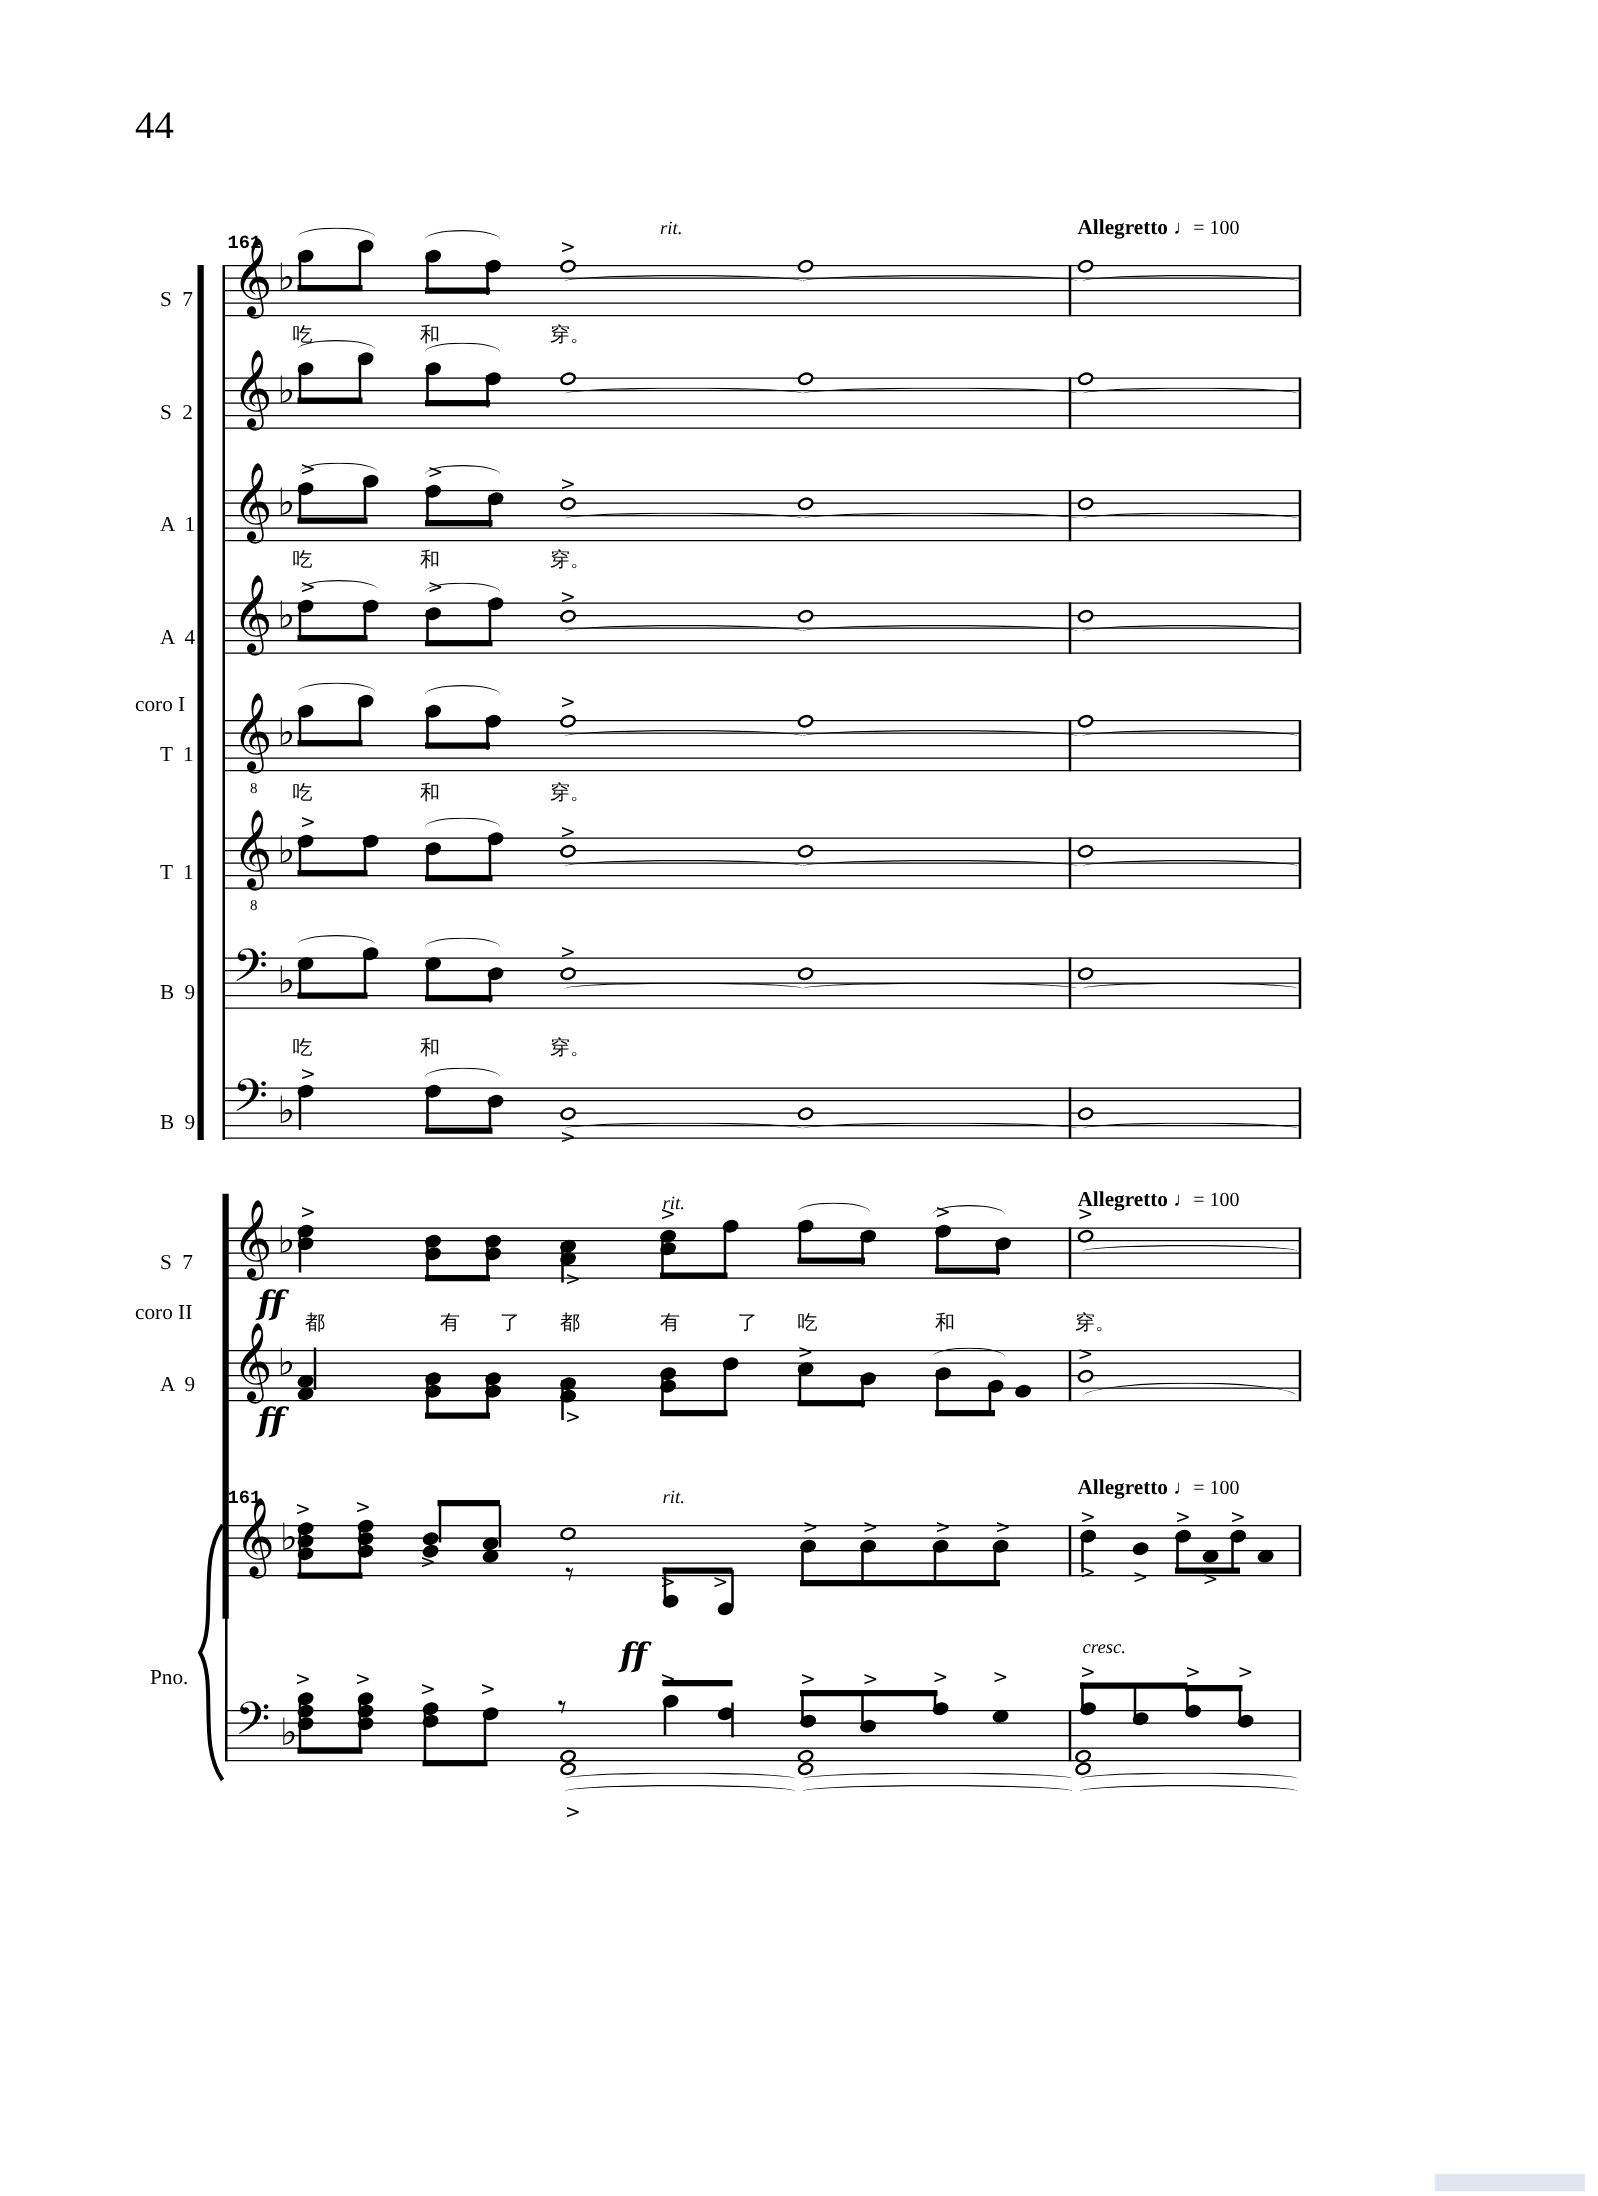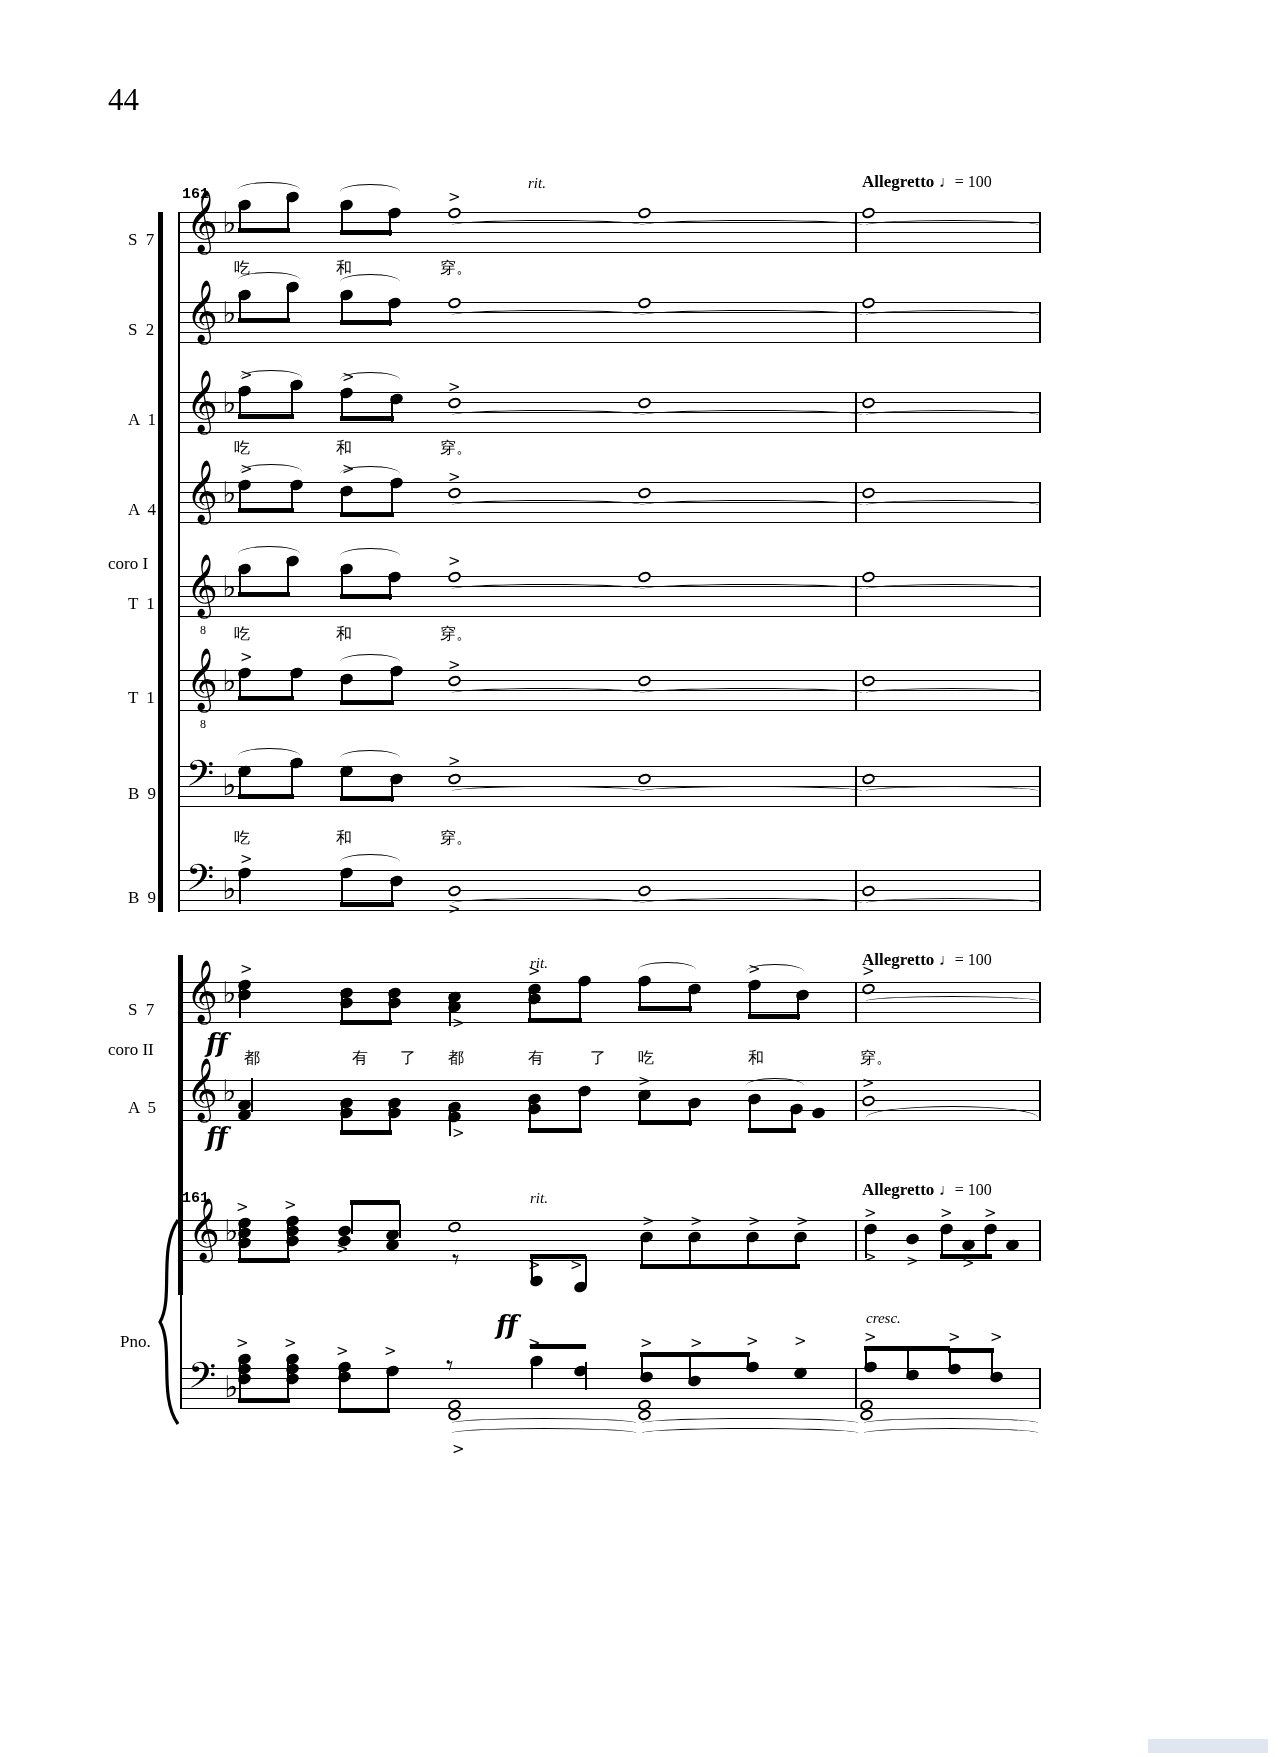--- a/index.html
+++ b/index.html
@@ -591,21 +591,21 @@
     <div class="lyric" style="left:748px; top:898px;">和</div>
     <div class="lyric" style="left:860px; top:898px;">穿。</div>
 
     <div class="staff" style="left:180px; top:930px; width:860px;">
       <div class="ln"></div>
         <div class="ln"></div>
         <div class="ln"></div>
         <div class="ln"></div>
         <div class="ln"></div>
     </div>
-    <div class="label" style="left:128px; top:948px;">A 5</div>
+    <div class="label" style="left:128px; top:948px;">A 9</div>
     <div class="clef" style="left:186px; top:912px;">𝄞</div>
     <div class="keysig" style="left:222px; top:926px;">♭</div>
     <div class="barline" style="left:855px; top:930px; height:41px;"></div>
     <div class="barline" style="left:1039px; top:930px; height:41px;"></div>
     <div class="dyn" style="left:206px; top:972px;">ff</div>
     <div class="nh" style="left:238px; top:950px;"></div>
     <div class="nh" style="left:238px; top:960px;"></div>
     <div class="stem" style="left:251px; top:928px; height:34px;"></div>
     <div class="nh" style="left:340px; top:948px;"></div>
     <div class="nh" style="left:340px; top:958px;"></div>

